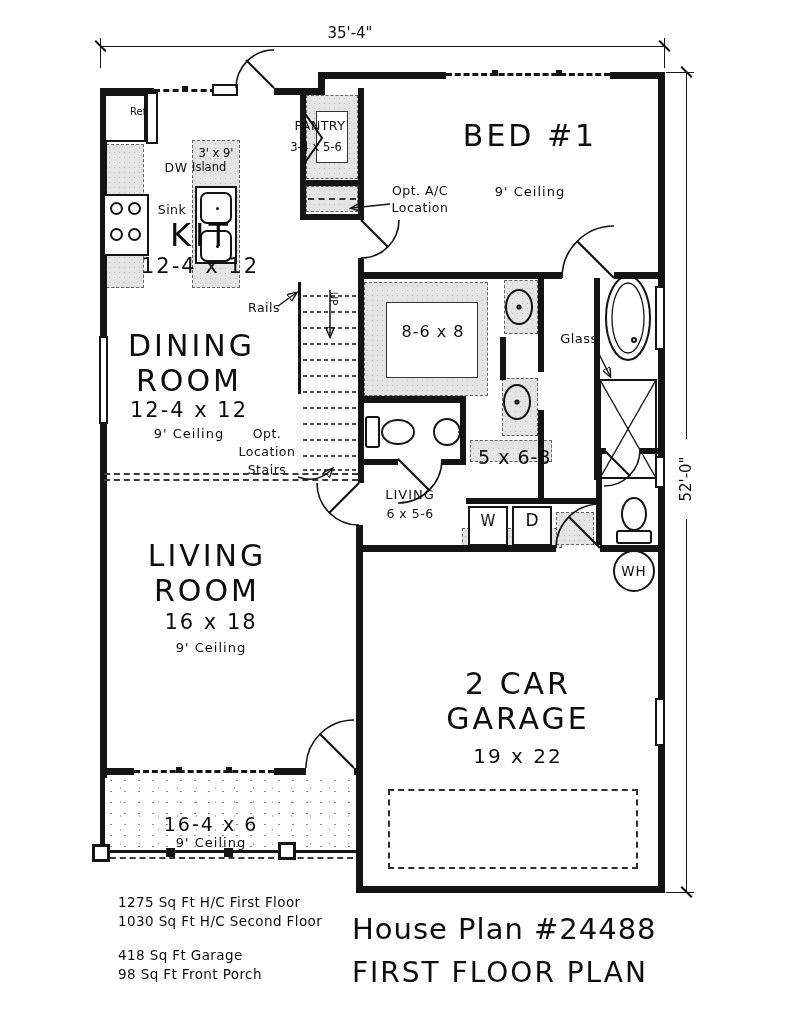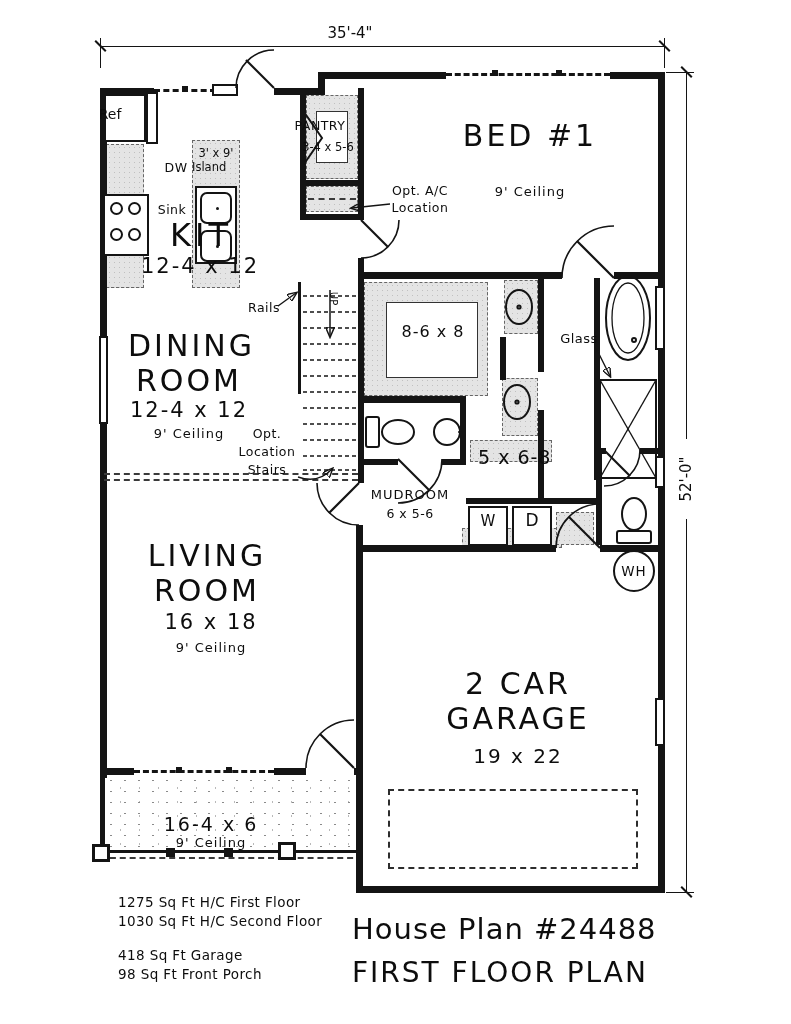--- a/index.html
+++ b/index.html
@@ -231,30 +231,30 @@
     </g>
 
     <g stroke-width="1.4">
       <line x1="278" y1="306" x2="296" y2="293" marker-end="url(#ah)"></line>
       <line x1="390" y1="204" x2="352" y2="208" marker-end="url(#ah)"></line>
       <path d="M298 477 Q318 484 332 469" marker-end="url(#ah)"></path>
       <line x1="597" y1="350" x2="610" y2="376" marker-end="url(#ah)"></line>
     </g>
   </svg>
 
-  <div class="label" style="left:92px;top:106px;width:36px;font-size:14px">Ref</div>
+  <div class="label" style="left:120px;top:106px;width:36px;font-size:10px">Ref</div>
   <div class="label tiny" style="left:192px;top:146px;width:48px">3' x 9'</div>
   <div class="label tiny" style="left:192px;top:160px;width:32px">Island</div>
   <div class="label small" style="left:160px;top:160px;width:32px">DW</div>
   <div class="label small" style="left:152px;top:202px;width:40px">Sink</div>
   <div class="label" style="left:146px;top:216px;width:110px;font-size:32px;letter-spacing:4px">KIT</div>
   <div class="label room-size" style="left:140px;top:254px;width:120px">12-4 x 12</div>
 
   <div class="label small" style="left:286px;top:118px;width:68px;background:transparent">PANTRY</div>
-  <div class="label tiny" style="left:292px;top:140px;width:72px">3-4 x 5-6</div>
+  <div class="label tiny" style="left:280px;top:140px;width:72px">3-4 x 5-6</div>
 
   <div class="label small" style="left:380px;top:183px;width:80px">Opt. A/C</div>
   <div class="label small" style="left:380px;top:200px;width:80px">Location</div>
 
   <div class="label room-name" style="left:448px;top:118px;width:164px">BED #1</div>
   <div class="label room-ceil" style="left:448px;top:184px;width:164px">9' Ceiling</div>
 
   <div class="label small" style="left:242px;top:300px;width:44px">Rails</div>
   <div class="label rot-up" style="left:318px;top:293px;width:30px">UP</div>
 
@@ -263,21 +263,21 @@
 
   <div class="label room-name" style="left:128px;top:328px;width:122px">DINING ROOM</div>
   <div class="label room-size" style="left:128px;top:398px;width:122px">12-4 x 12</div>
   <div class="label room-ceil" style="left:128px;top:426px;width:122px">9' Ceiling</div>
 
   <div class="label small" style="left:236px;top:426px;width:62px">Opt.</div>
   <div class="label small" style="left:226px;top:444px;width:82px">Location</div>
   <div class="label small" style="left:236px;top:462px;width:62px">Stairs</div>
 
   <div class="label" style="left:478px;top:446px;width:62px;font-size:19px;letter-spacing:1px">5 x 6-8</div>
-  <div class="label small" style="left:366px;top:487px;width:88px;font-size:13px;letter-spacing:1px">MUDROOM</div>
+  <div class="label small" style="left:366px;top:487px;width:88px;font-size:13px;letter-spacing:1px">LIVING</div>
   <div class="label small" style="left:366px;top:506px;width:88px">6 x 5-6</div>
 
   <div class="label" style="left:468px;top:512px;width:40px;font-size:15px">W</div>
   <div class="label" style="left:512px;top:510px;width:40px;font-size:17px">D</div>
 
   <div class="label room-name" style="left:146px;top:538px;width:122px">LIVING ROOM</div>
   <div class="label room-size" style="left:150px;top:610px;width:122px">16 x 18</div>
   <div class="label room-ceil" style="left:150px;top:640px;width:122px">9' Ceiling</div>
 
   <div class="label room-name" style="left:438px;top:666px;width:160px">2 CAR GARAGE</div>

